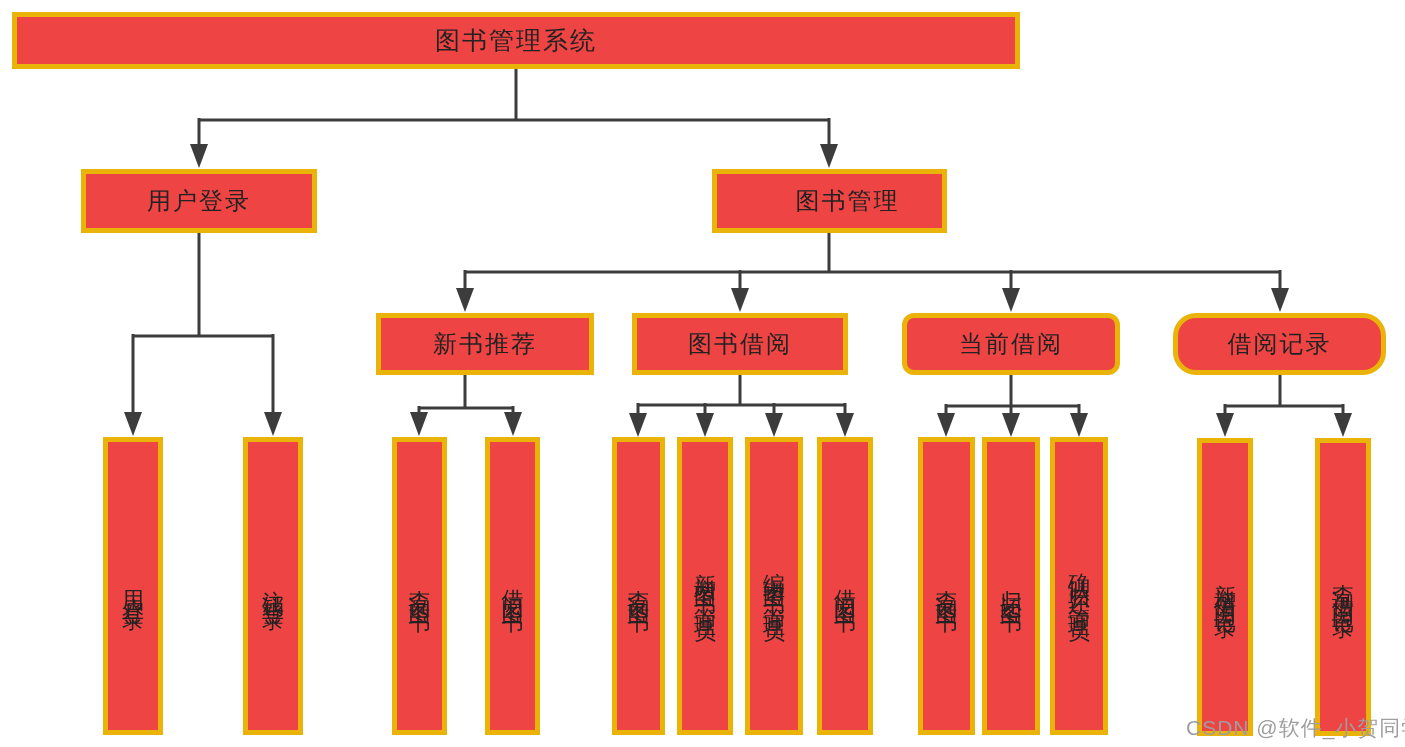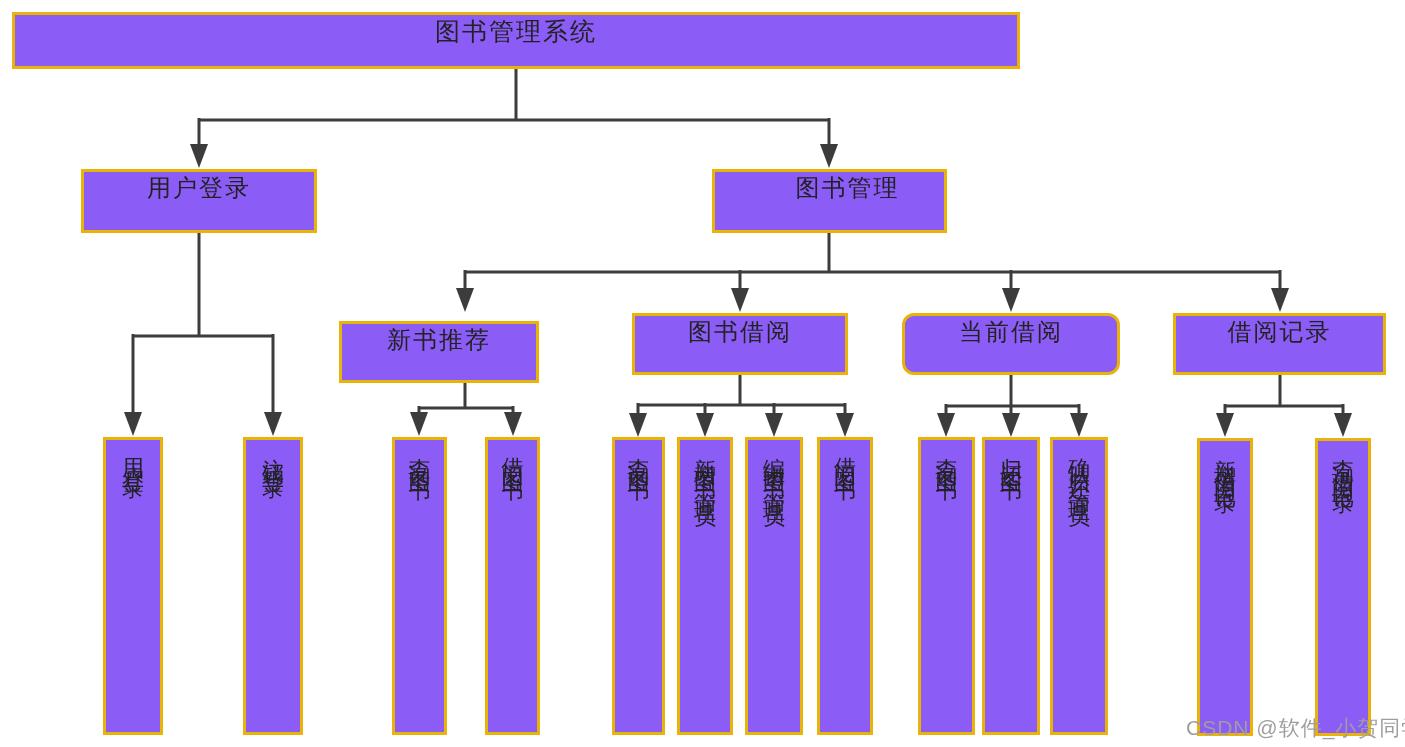--- a/index.html
+++ b/index.html
@@ -2,22 +2,22 @@
 <html><head>
 <meta charset="utf-8">
 <style>
   html,body{margin:0;padding:0;background:#ffffff;}
   .stage{
     position:relative;width:1405px;height:747px;background:#ffffff;overflow:hidden;
     font-family:"Liberation Sans","DejaVu Sans",sans-serif;color:#222222;
   }
   .wires{position:absolute;left:0;top:0;width:1405px;height:747px;}
   .node{
-    position:absolute;box-sizing:border-box;background:#8b5cf6;
-    border:3px solid #eab308;display:flex;justify-content:center;
+    position:absolute;box-sizing:border-box;background:#ef4444;
+    border:5px solid #eab308;display:flex;align-items:center;justify-content:center;
   }
   .hlabel{font-size:24px;letter-spacing:2px;color:#222222;white-space:nowrap;}
   .root .hlabel{font-size:25px;}
   .leaf{z-index:2;}
   .vtext{
     writing-mode:vertical-rl;text-orientation:mixed;
     font-size:22px;letter-spacing:7px;color:#222222;line-height:1;
   }
   .watermark{
     position:absolute;left:1186px;top:714px;z-index:5;
@@ -73,30 +73,30 @@
     <span class="hlabel">图书管理系统</span>
   </div>
 
   <div class="node" style="left:81px;top:169px;width:236px;height:64px;">
     <span class="hlabel">用户登录</span>
   </div>
   <div class="node" style="left:712px;top:169px;width:235px;height:64px;padding-left:36px;">
     <span class="hlabel">图书管理</span>
   </div>
 
-  <div class="node" style="left:339px;top:313px;width:200px;height:62px;margin-top:8px;">
+  <div class="node" style="left:376px;top:313px;width:218px;height:62px;">
     <span class="hlabel">新书推荐</span>
   </div>
   <div class="node" style="left:632px;top:313px;width:216px;height:62px;">
     <span class="hlabel">图书借阅</span>
   </div>
   <div class="node" style="left:902px;top:313px;width:218px;height:62px;border-radius:12px;">
     <span class="hlabel">当前借阅</span>
   </div>
-  <div class="node" style="left:1173px;top:313px;width:213px;height:62px;">
+  <div class="node" style="left:1173px;top:313px;width:213px;height:62px;border-radius:23px;">
     <span class="hlabel">借阅记录</span>
   </div>
 
   <div class="node leaf" style="left:103px;top:437px;width:60px;height:298px;">
     <span class="vtext">用户登录</span>
   </div>
   <div class="node leaf" style="left:243px;top:437px;width:60px;height:298px;">
     <span class="vtext">注销登录</span>
   </div>
 

